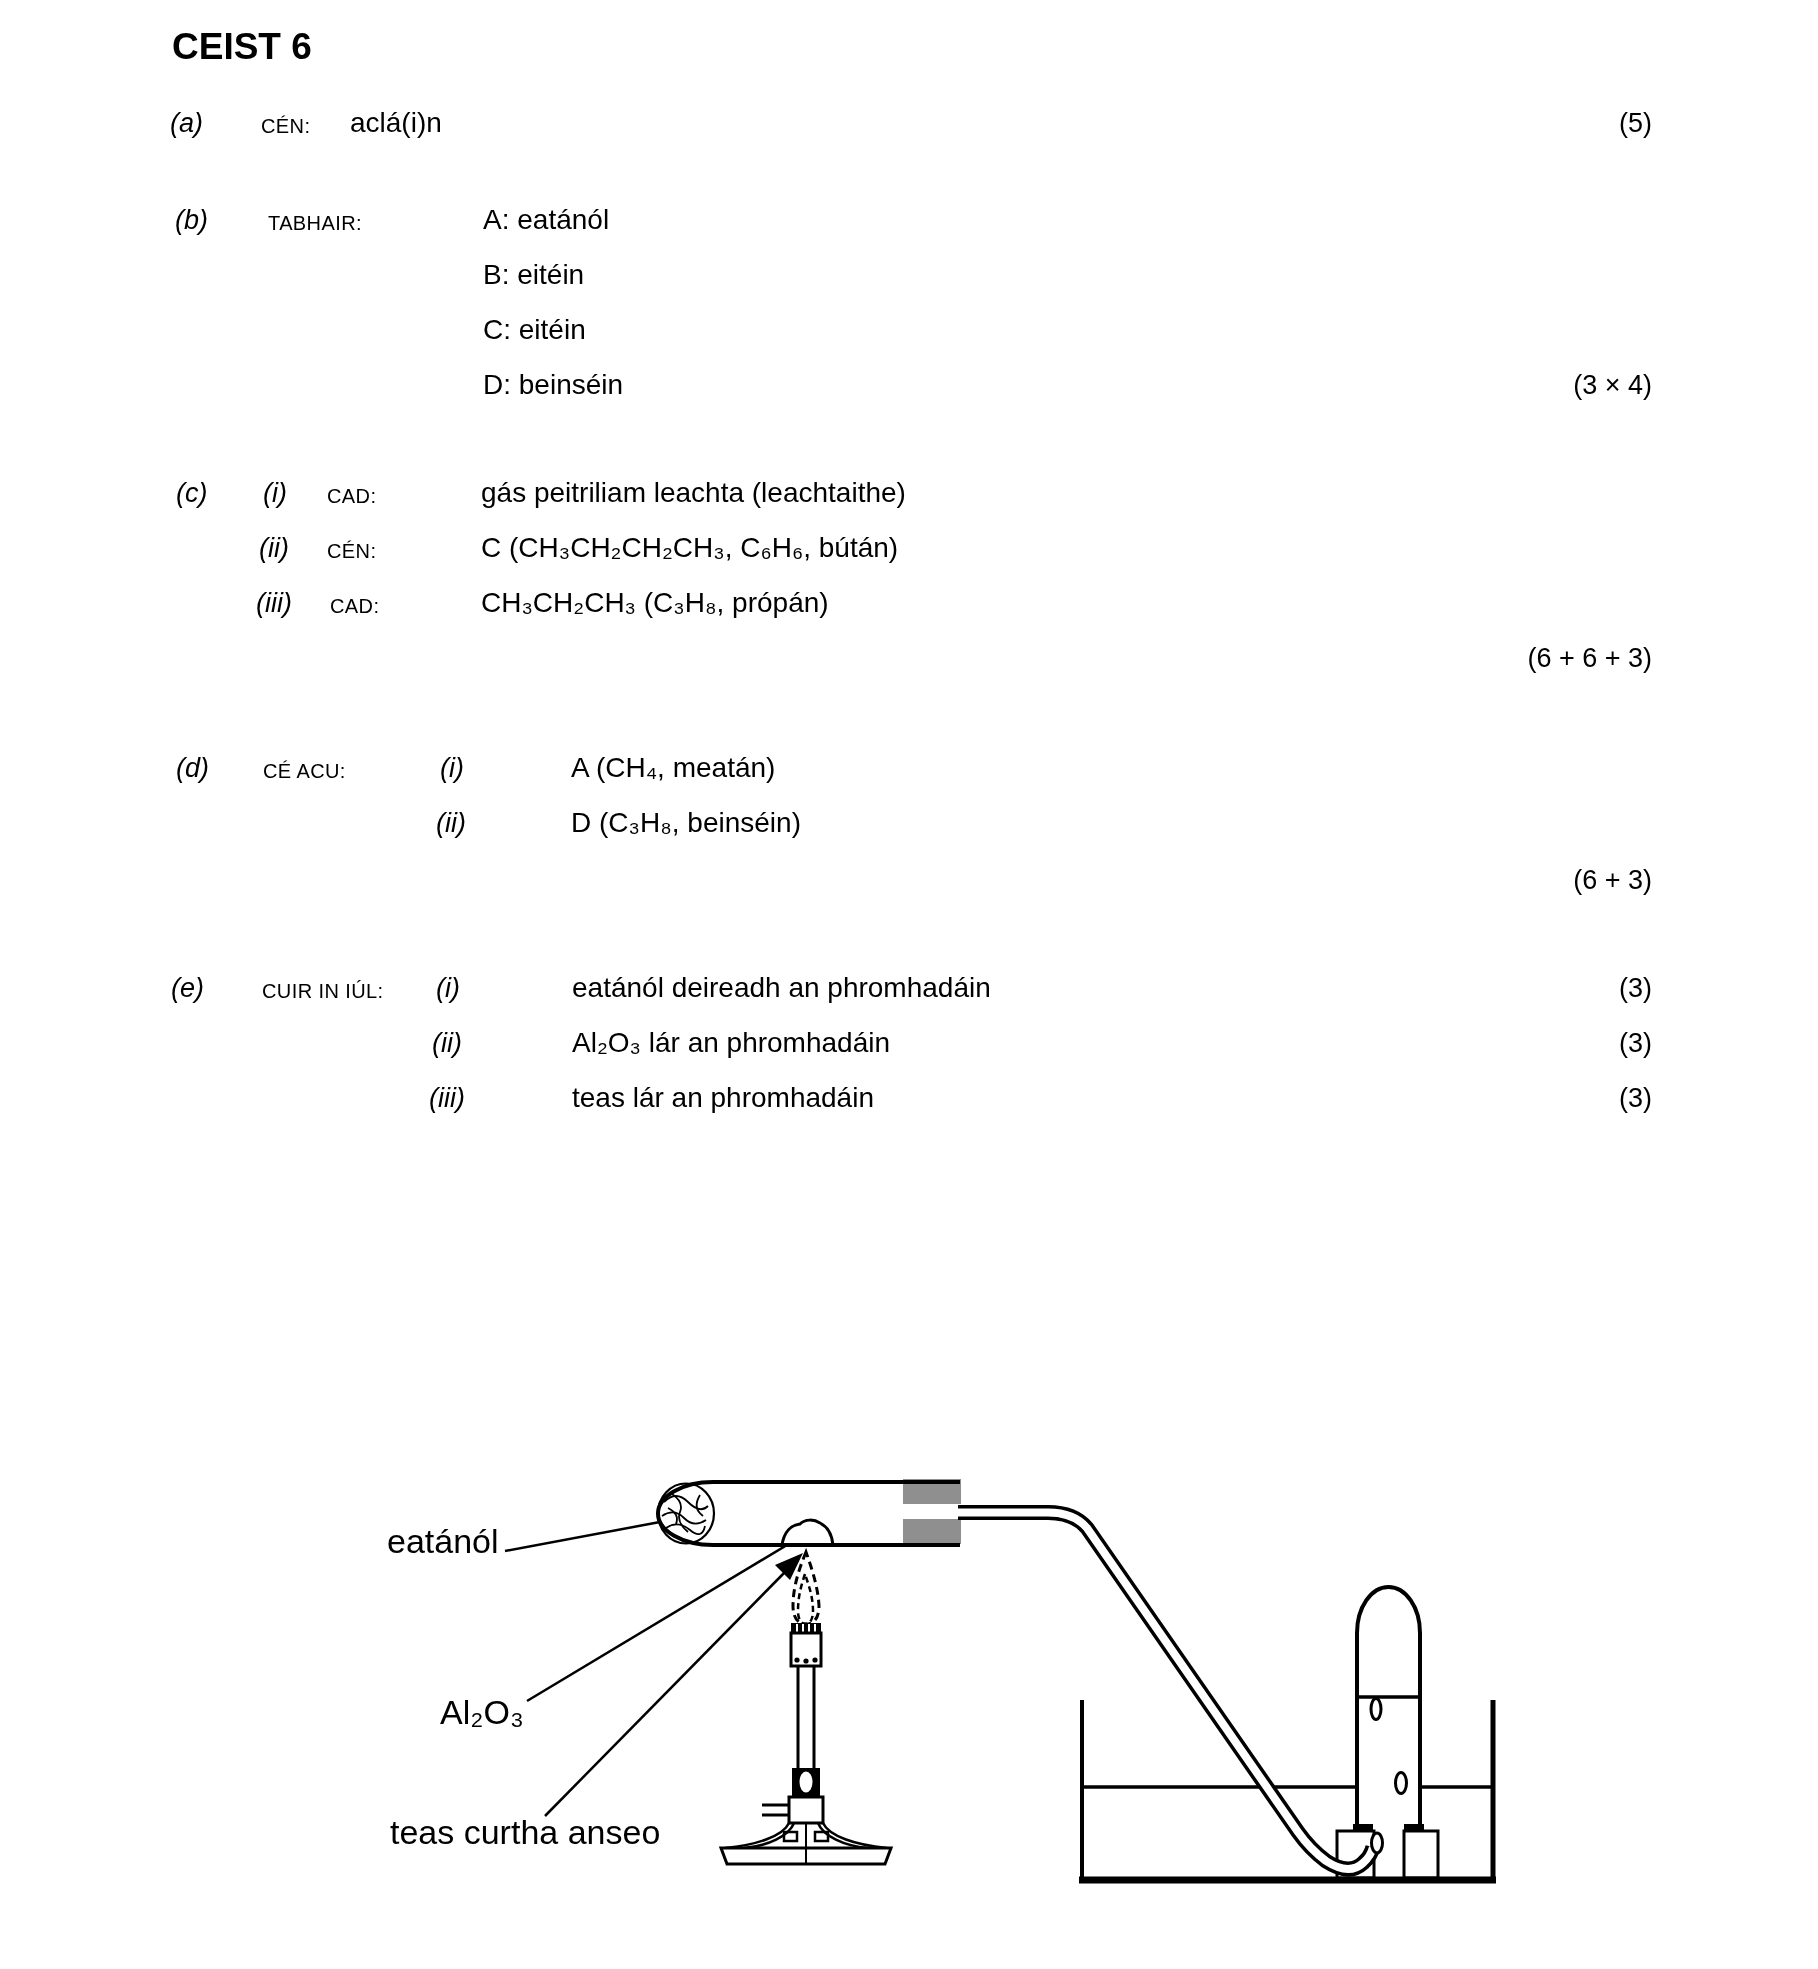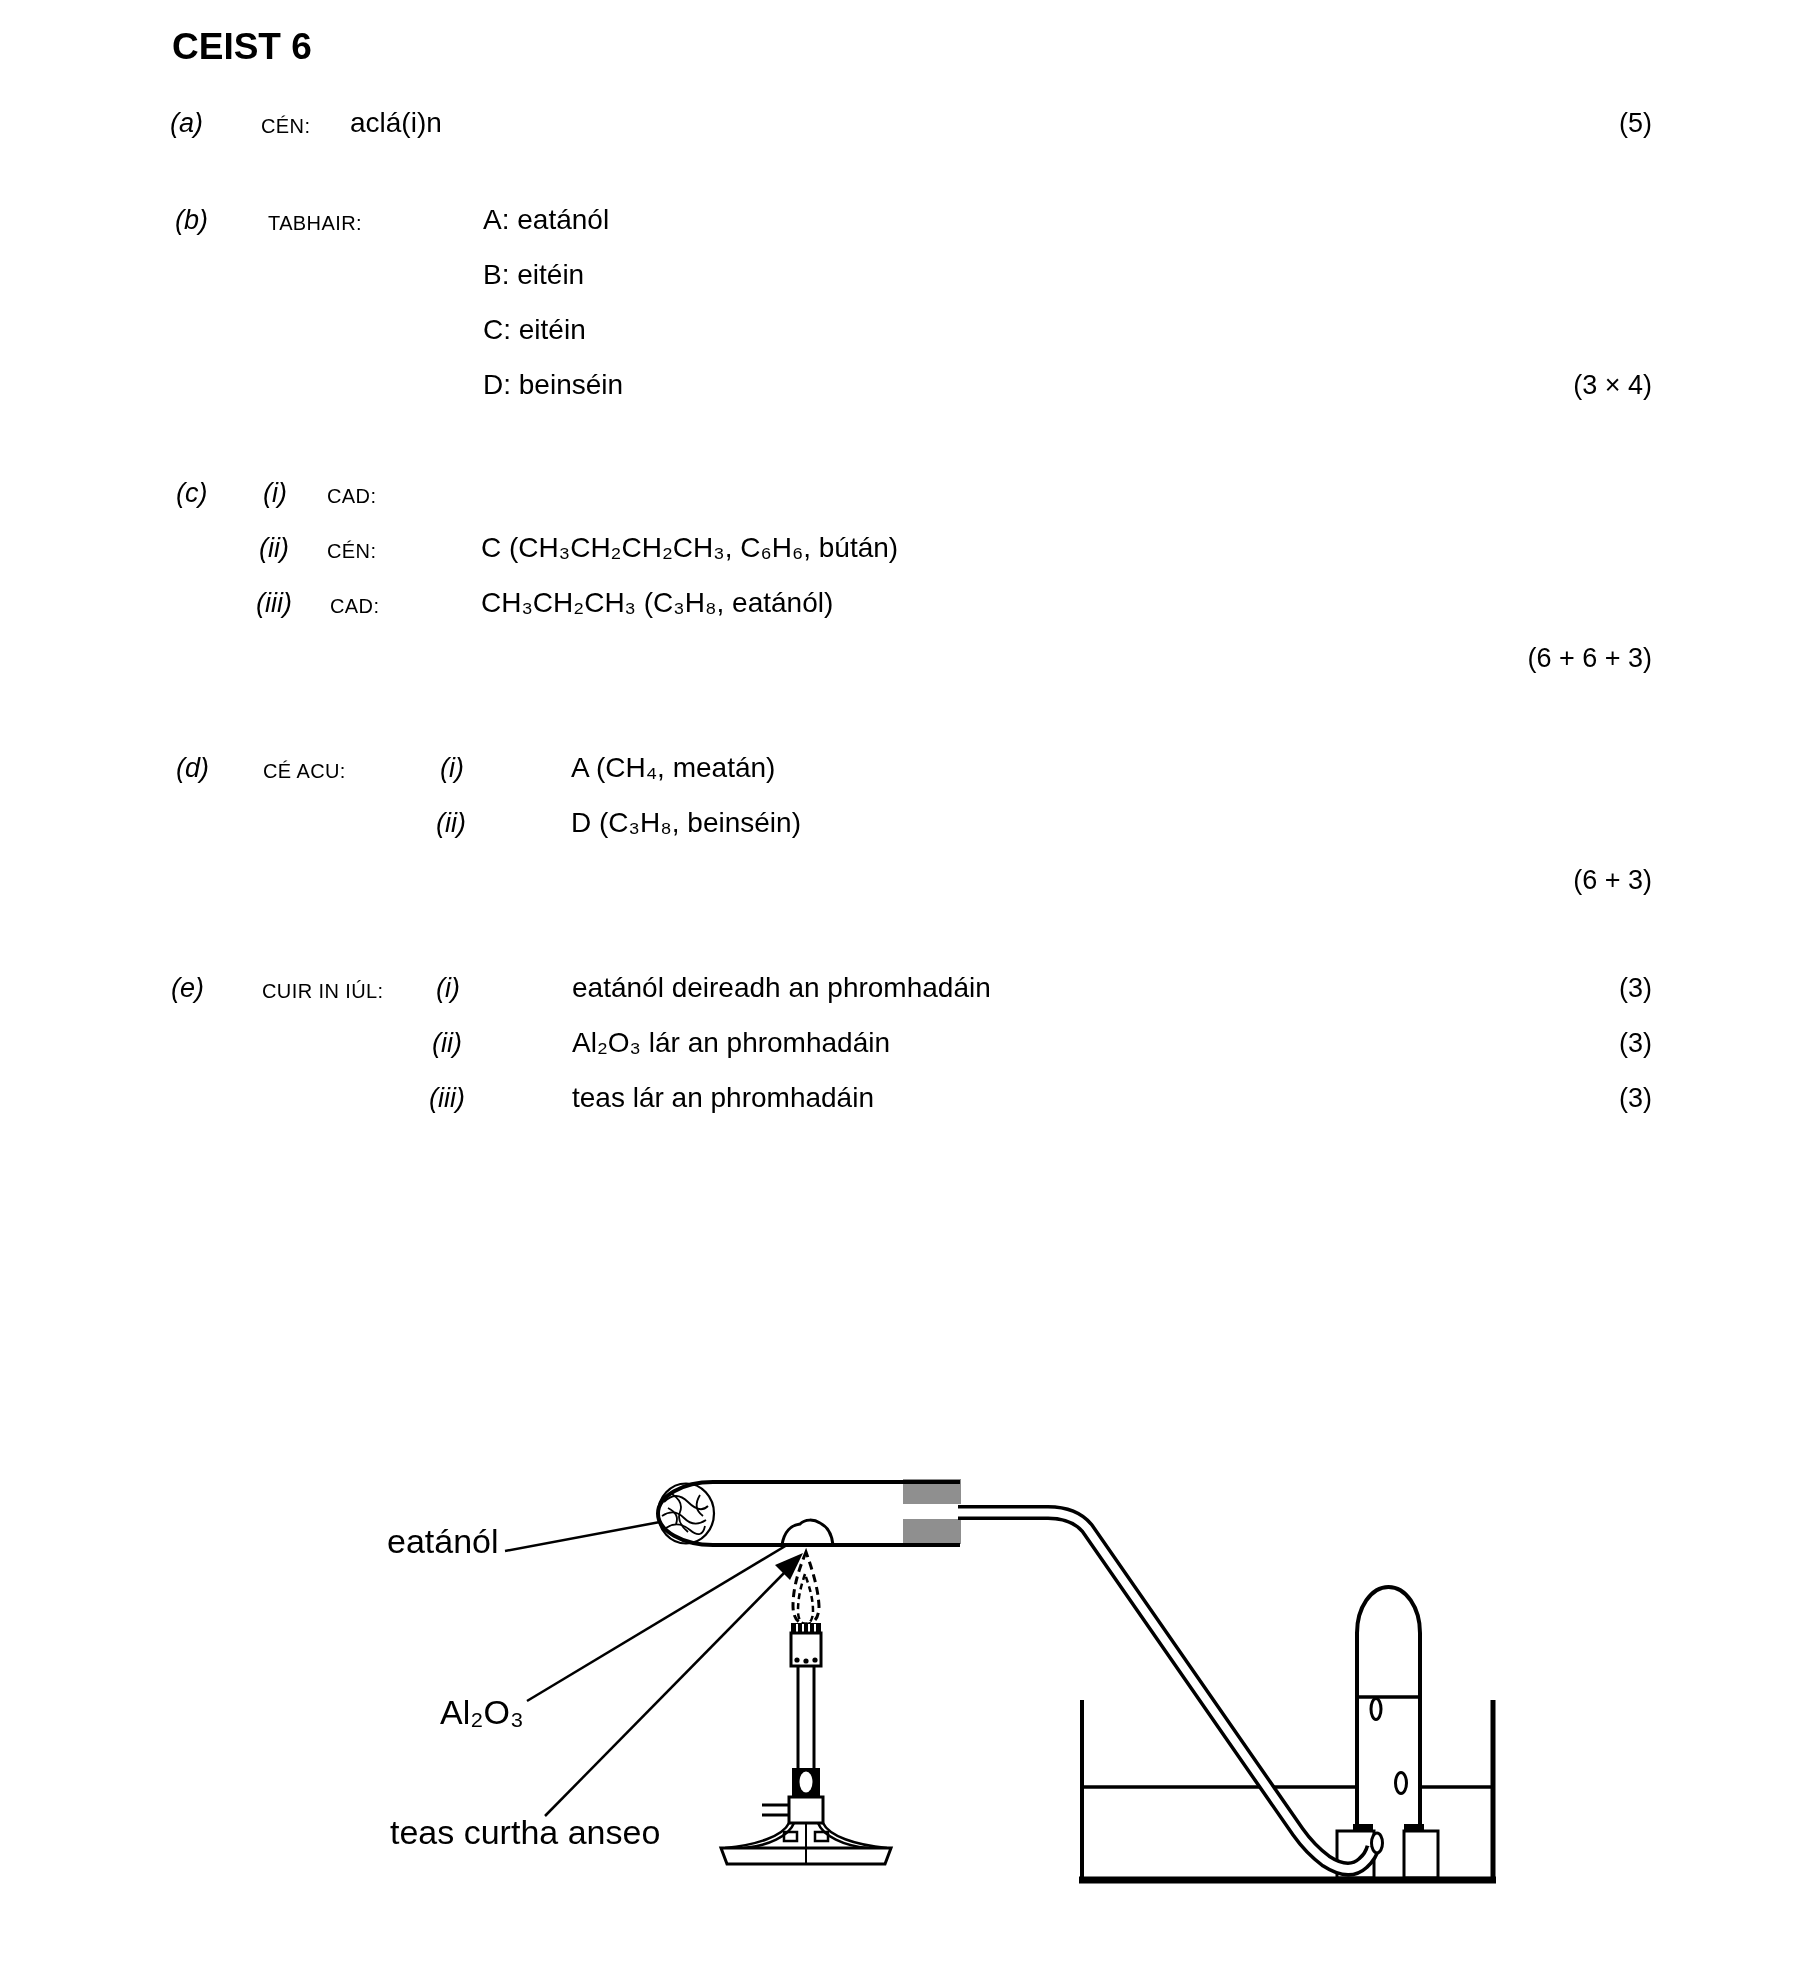--- a/index.html
+++ b/index.html
@@ -30,28 +30,29 @@
   <div class="abs kw" style="left:268px;top:212px">TABHAIR:</div>
   <div class="abs ans" style="left:483px;top:204px">A: eatánól</div>
   <div class="abs ans" style="left:483px;top:259px">B: eitéin</div>
   <div class="abs ans" style="left:483px;top:314px">C: eitéin</div>
   <div class="abs ans" style="left:483px;top:369px">D: beinséin</div>
   <div class="abs marks" style="top:370px">(3 × 4)</div>
 
   <div class="abs plabel" style="left:176px;top:478px">(c)</div>
   <div class="abs plabel" style="left:263px;top:478px">(i)</div>
   <div class="abs kw" style="left:327px;top:485px">CAD:</div>
+  <div class="abs ans" style="left:481px;top:477px">gás peitriliam leachta (leachtaithe)</div>
 
   <div class="abs plabel" style="left:259px;top:533px">(ii)</div>
   <div class="abs kw" style="left:327px;top:540px">CÉN:</div>
   <div class="abs ans" style="left:481px;top:532px">C (CH₃CH₂CH₂CH₃, C₆H₆, bútán)</div>
 
   <div class="abs plabel" style="left:256px;top:588px">(iii)</div>
   <div class="abs kw" style="left:330px;top:595px">CAD:</div>
-  <div class="abs ans" style="left:481px;top:587px">CH₃CH₂CH₃ (C₃H₈, eatánól)</div>
+  <div class="abs ans" style="left:481px;top:587px">CH₃CH₂CH₃ (C₃H₈, própán)</div>
 
   <div class="abs marks" style="top:643px">(6 + 6 + 3)</div>
 
   <div class="abs plabel" style="left:176px;top:753px">(d)</div>
   <div class="abs kw" style="left:263px;top:760px">CÉ ACU:</div>
   <div class="abs plabel" style="left:440px;top:753px">(i)</div>
   <div class="abs ans" style="left:571px;top:752px">A (CH₄, meatán)</div>
   <div class="abs plabel" style="left:436px;top:808px">(ii)</div>
   <div class="abs ans" style="left:571px;top:807px">D (C₃H₈, beinséin)</div>
   <div class="abs marks" style="top:865px">(6 + 3)</div>

